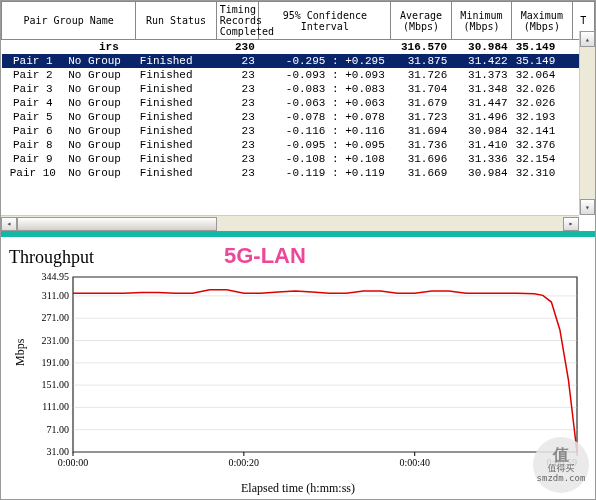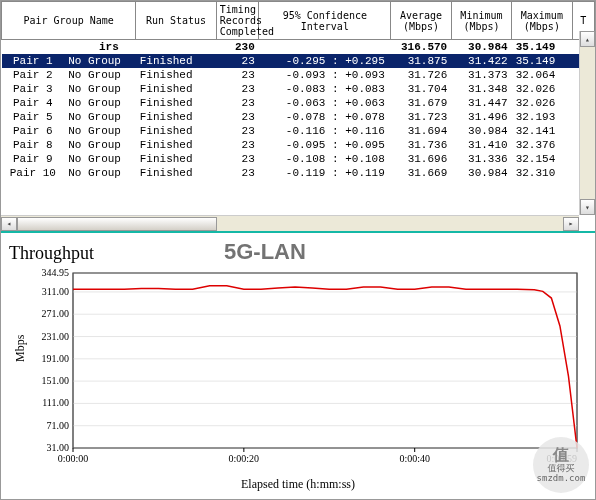--- a/index.html
+++ b/index.html
@@ -27,24 +27,24 @@
   .col-extra { width: 20px; }
   
   .hscroll { position: absolute; bottom: 0; left: 0; right: 16px; height: 16px; background: #ece9d8; border-top: 1px solid #ccc; display: flex; align-items: center; }
   .hscroll .arrow { width: 16px; height: 14px; background: linear-gradient(#fff,#ddd); border: 1px solid #999; display:flex;align-items:center;justify-content:center;font-size:8px;color:#444; }
   .hscroll .track { flex: 1; height: 14px; background: #ece9d8; position: relative; }
   .hscroll .thumb { position: absolute; left: 0; width: 200px; height: 100%; background: linear-gradient(#fff,#d4d0c8); border: 1px solid #999; }
   .vscroll { position: absolute; right: 0; top: 30px; bottom: 16px; width: 16px; background: #ece9d8; border-left: 1px solid #ccc; display: flex; flex-direction: column; }
   .vscroll .arrow { height: 16px; background: linear-gradient(#fff,#ddd); border: 1px solid #999; display:flex;align-items:center;justify-content:center;font-size:8px;color:#444; }
   .vscroll .track { flex: 1; background: #ece9d8; position: relative; }
   
-  .lower { height: 268px; padding: 6px 8px 2px 8px; position: relative; background:#fff; border-top:2px solid #14b8a6; }
+  .lower { height: 268px; padding: 6px 8px 2px 8px; position: relative; background:#fff; border-top:6px solid #14b8a6; }
   .chart-title-row { display:flex; align-items:baseline; margin-bottom:2px;}
   .chart-title { font-family: "Times New Roman", serif; font-size: 18px; color: #000; }
-  .chart-label { font-family: "SimHei", sans-serif; font-size: 22px; font-weight: bold; color: #737373; margin-left: 130px; }
+  .chart-label { font-family: "SimHei", sans-serif; font-size: 22px; font-weight: bold; color: #ec4899; margin-left: 130px; }
   .chart-area { position: relative; height: 210px; margin-left: 16px; }
   .ylabel { position: absolute; left: -12px; top: 50%; transform: rotate(-90deg) translateX(10px); transform-origin: left top; font-family: "Times New Roman", serif; font-size: 12px; }
   svg.plot { display: block; }
   .xlabel { text-align: center; font-family: "Times New Roman", serif; font-size: 12px; margin-top: 0px; }
   
   .watermark { position: absolute; right: 6px; bottom: 6px; width: 56px; height: 56px; border-radius: 50%; background: rgba(230,230,230,0.85); display:flex; flex-direction:column; align-items:center; justify-content:center; font-size:9px; color:#666; line-height:1.1; pointer-events:none; }
   .watermark .big { font-size: 16px; font-weight:bold; color:#888;}
 </style>
 </head>
 <body>

